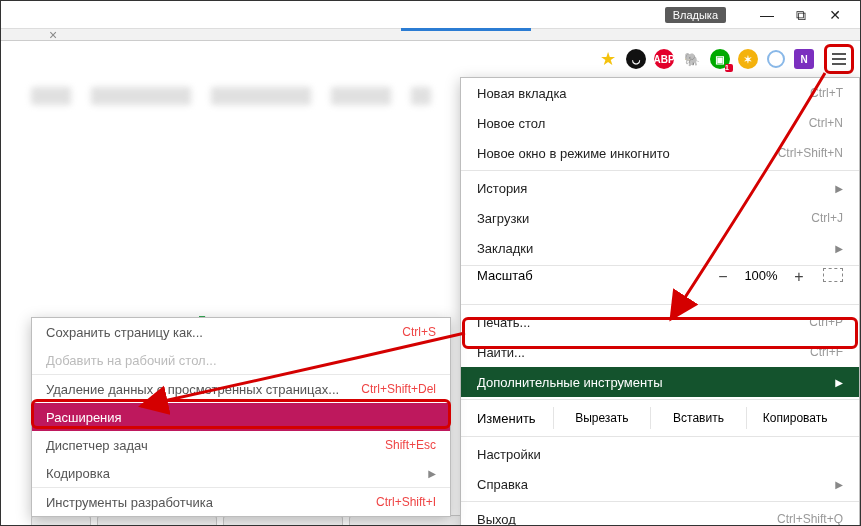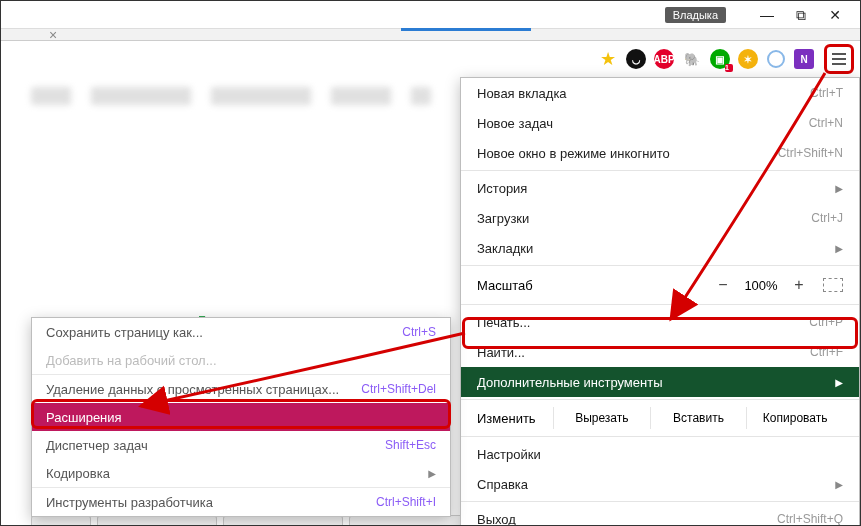--- a/index.html
+++ b/index.html
@@ -84,39 +84,39 @@
     z-index:10;
   }
   .m-row{display:flex;align-items:center;height:30px;padding:0 16px;color:#222;}
   .m-row .label{flex:1;}
   .m-row .short{color:#999;font-size:12px;}
   .m-row .sub-arrow{color:#888;margin-left:8px;font-size:10px;}
   .m-sep{height:1px;background:#e4e4e4;margin:2px 0;}
   .m-row.highlight{background:#14532d;color:#fff;}
   .m-row.highlight .short,.m-row.highlight .sub-arrow{color:#fff;}
   
-  .zoom-row{display:flex;align-items:center;height:34px;padding:0 16px;}
+  .zoom-row{display:flex;height:34px;padding:0 16px;}
   .zoom-row .zlabel{flex:1;}
   .zoom-row .zbtn{width:28px;text-align:center;color:#444;font-size:16px;}
   .zoom-row .zval{width:48px;text-align:center;}
   .zoom-row .full{width:20px;height:14px;border:1px dashed #888;margin-left:10px;}
   
   .edit-row{display:flex;align-items:center;height:32px;padding:0 16px;}
   .edit-row .elabel{width:76px;}
   .edit-row .ebtn{flex:1;text-align:center;border-left:1px solid #e4e4e4;padding:4px 0;font-size:12px;}
   
   .hl-border-main{position:absolute;right:2px;top:316px;width:396px;height:32px;border:3px solid #d40000;border-radius:6px;z-index:30;pointer-events:none;}
   
   .submenu{
     position:absolute;left:30px;top:316px;width:420px;background:#fff;
     border:1px solid #bdbdbd;box-shadow:0 4px 14px rgba(0,0,0,.25);z-index:20;
   }
   .s-row{display:flex;align-items:center;height:28px;padding:7px 14px;color:#555;}
   .s-row .slabel{flex:1;}
-  .s-row .sshort{color:#8b5cf6;font-size:12px;}
+  .s-row .sshort{color:#ef4444;font-size:12px;}
   .s-row.disabled{color:#bbb;}
   .s-row.highlight{background:#be185d;color:#fff;justify-content:flex-end;}
   .s-row .sub-arrow{color:#888;margin-left:8px;font-size:10px;}
   .s-sep{height:1px;background:#e8e8e8;}
   .hl-border-sub{position:absolute;left:30px;top:398px;width:420px;height:30px;border:3px solid #d40000;border-radius:6px;z-index:40;pointer-events:none;}
   
   svg.arrows{position:absolute;inset:0;width:861px;height:526px;pointer-events:none;z-index:50;}
   
   .bottom-frag{position:absolute;left:30px;bottom:2px;height:20px;width:530px;display:flex;gap:6px;}
   .bottom-frag .bt{background:#f4f4f4;border:1px solid #ccc;border-bottom:none;height:20px;width:120px;border-radius:4px 4px 0 0;}
@@ -179,21 +179,21 @@
   </div>
   <span class="domain">n.net</span>
 </div>
 
 <div class="chrome-menu">
   <div class="m-row">
       <span class="label">Новая вкладка</span>
       <span class="short">Ctrl+T</span>
     </div>
   <div class="m-row">
-      <span class="label">Новое задач</span>
+      <span class="label">Новое стол</span>
       <span class="short">Ctrl+N</span>
     </div>
   <div class="m-row">
       <span class="label">Новое окно в режиме инкогнито</span>
       <span class="short">Ctrl+Shift+N</span>
     </div>
   <div class="m-sep"></div>
   <div class="m-row">
       <span class="label">История</span>
       <span class="sub-arrow">▶</span>

